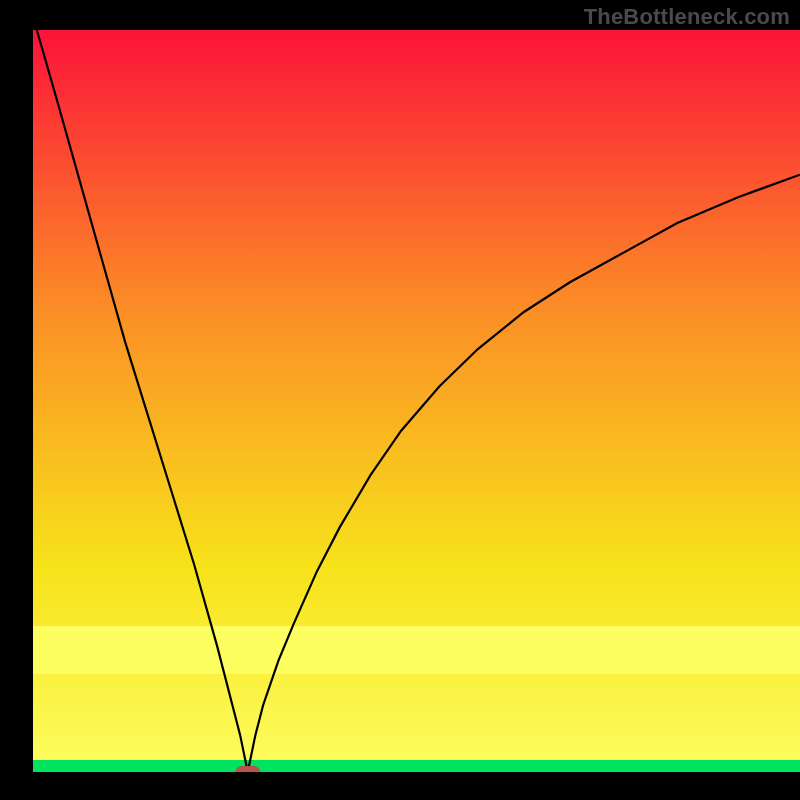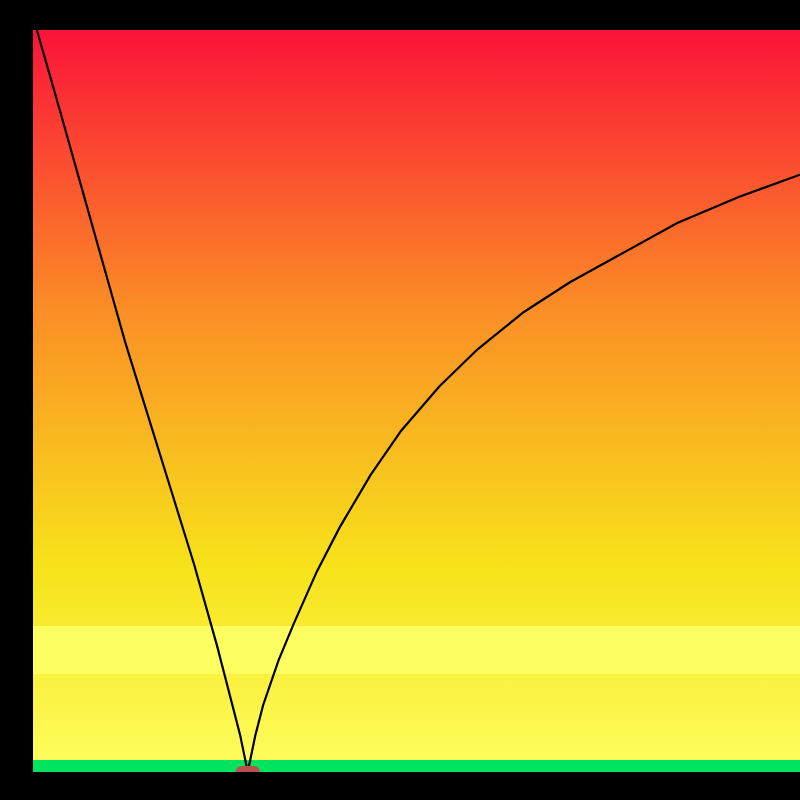--- a/index.html
+++ b/index.html
@@ -46,20 +46,21 @@
     fill: #00e35f;
   }
   .yellow-strip {
     fill: #fdfe60;
   }
 </style>
 </head>
 <body>
 
 <div class="frame">
+  <div class="attribution">TheBottleneck.com</div>
 
   <svg class="plot" viewBox="0 0 800 800">
     <defs>
       <linearGradient id="bg-grad" x1="0" y1="0" x2="0" y2="1">
         <stop id="g0" offset="0%" stop-color="#fb1339"></stop>
         <stop id="g1" offset="38%" stop-color="#fb8f26"></stop>
         <stop id="g2" offset="72%" stop-color="#f7e21a"></stop>
         <stop id="g3" offset="100%" stop-color="#fdfe60"></stop>
       </linearGradient>
       <clipPath id="plot-clip">

